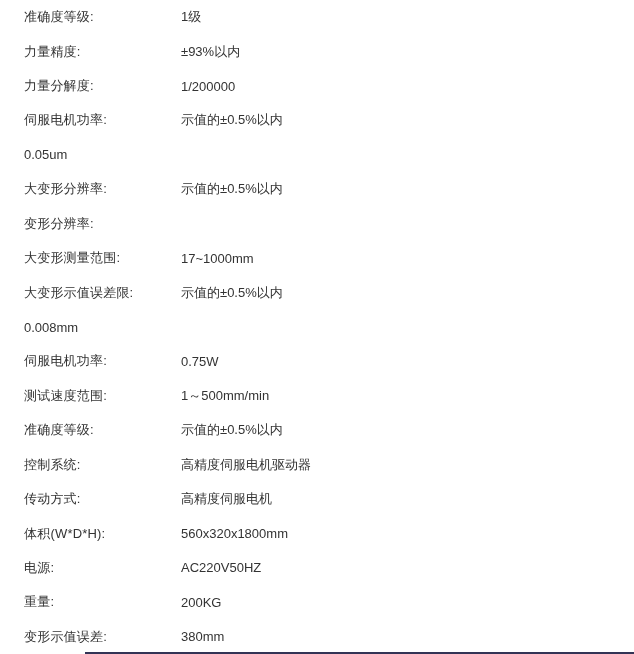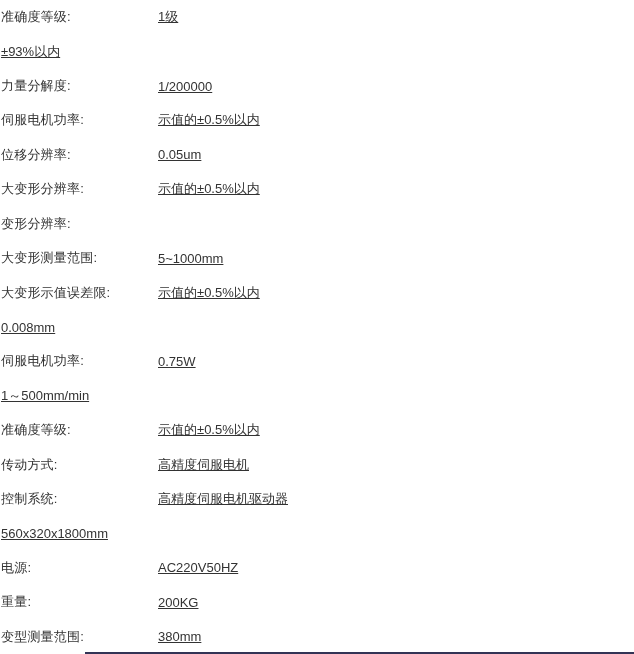--- a/index.html
+++ b/index.html
@@ -15,112 +15,113 @@
     width: 634px;
     height: 654px;
     display: flex;
     flex-direction: column;
   }
   .spec-row {
     flex: 1 1 auto;
     height: 29.7px;
     display: flex;
     align-items: center;
-    padding-left: 1px;
+    padding-left: 24px;
     font-size: 13px;
     color: #333333;
   }
   .spec-label {
     width: 157px;
     flex: 0 0 157px;
     white-space: nowrap;
     letter-spacing: 0.2px;
   }
   .spec-value {
     white-space: nowrap;
-    text-decoration: underline;
   }
   .bottom-line {
     position: absolute;
     left: 85px;
     right: 0;
     bottom: 0;
     height: 2px;
     background: #333355;
   }
 </style>
 </head>
 <body>
 
 <div class="spec-table">
   <div class="spec-row">
     <span class="spec-label">准确度等级:</span>
     <span class="spec-value">1级</span>
   </div>
   <div class="spec-row">
+    <span class="spec-label">力量精度:</span>
     <span class="spec-value">±93%以内</span>
   </div>
   <div class="spec-row">
     <span class="spec-label">力量分解度:</span>
     <span class="spec-value">1/200000</span>
   </div>
   <div class="spec-row">
     <span class="spec-label">伺服电机功率:</span>
     <span class="spec-value">示值的±0.5%以内</span>
   </div>
   <div class="spec-row">
-    <span class="spec-label">位移分辨率:</span>
     <span class="spec-value">0.05um</span>
   </div>
   <div class="spec-row">
     <span class="spec-label">大变形分辨率:</span>
     <span class="spec-value">示值的±0.5%以内</span>
   </div>
   <div class="spec-row">
     <span class="spec-label">变形分辨率:</span>
   </div>
   <div class="spec-row">
     <span class="spec-label">大变形测量范围:</span>
-    <span class="spec-value">5~1000mm</span>
+    <span class="spec-value">17~1000mm</span>
   </div>
   <div class="spec-row">
     <span class="spec-label">大变形示值误差限:</span>
     <span class="spec-value">示值的±0.5%以内</span>
   </div>
   <div class="spec-row">
     <span class="spec-value">0.008mm</span>
   </div>
   <div class="spec-row">
     <span class="spec-label">伺服电机功率:</span>
     <span class="spec-value">0.75W</span>
   </div>
   <div class="spec-row">
+    <span class="spec-label">测试速度范围:</span>
     <span class="spec-value">1～500mm/min</span>
   </div>
   <div class="spec-row">
     <span class="spec-label">准确度等级:</span>
     <span class="spec-value">示值的±0.5%以内</span>
   </div>
   <div class="spec-row">
+    <span class="spec-label">控制系统:</span>
+    <span class="spec-value">高精度伺服电机驱动器</span>
+  </div>
+  <div class="spec-row">
     <span class="spec-label">传动方式:</span>
     <span class="spec-value">高精度伺服电机</span>
   </div>
   <div class="spec-row">
-    <span class="spec-label">控制系统:</span>
-    <span class="spec-value">高精度伺服电机驱动器</span>
-  </div>
-  <div class="spec-row">
+    <span class="spec-label">体积(W*D*H):</span>
     <span class="spec-value">560x320x1800mm</span>
   </div>
   <div class="spec-row">
     <span class="spec-label">电源:</span>
     <span class="spec-value">AC220V50HZ</span>
   </div>
   <div class="spec-row">
     <span class="spec-label">重量:</span>
     <span class="spec-value">200KG</span>
   </div>
   <div class="spec-row">
-    <span class="spec-label">变型测量范围:</span>
+    <span class="spec-label">变形示值误差:</span>
     <span class="spec-value">380mm</span>
   </div>
   <div class="bottom-line"></div>
 </div>
 
 </body></html>

